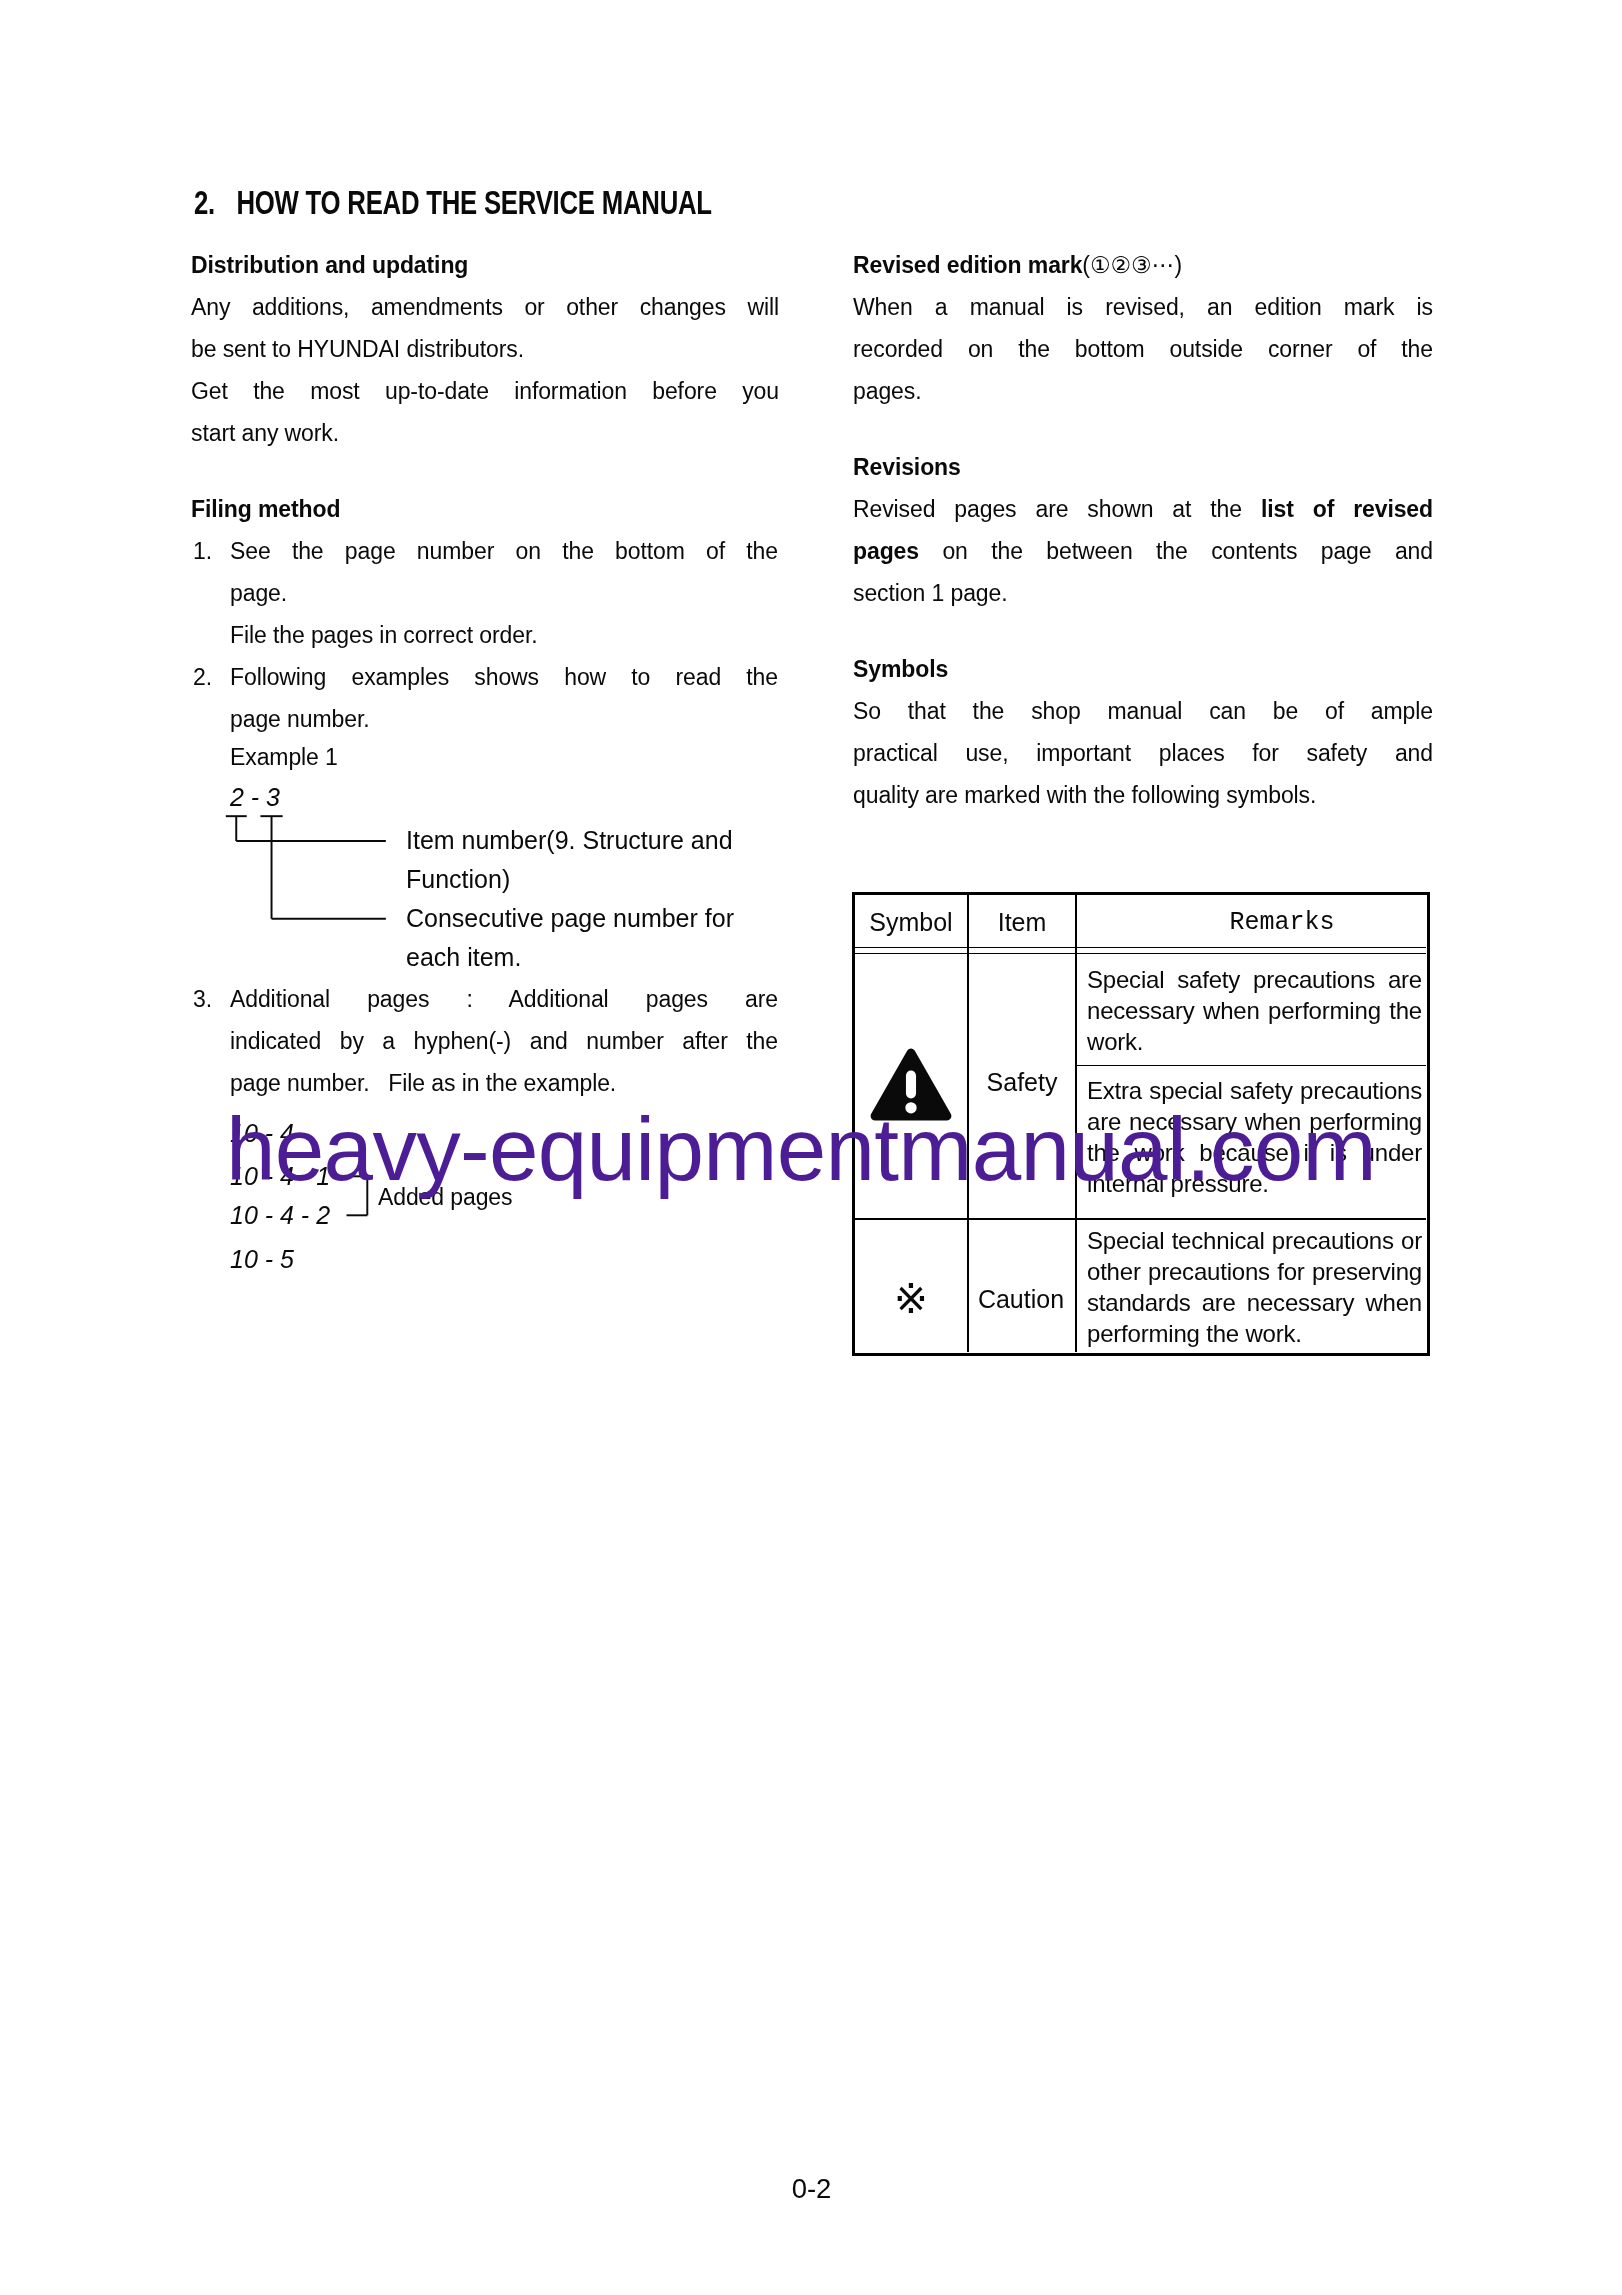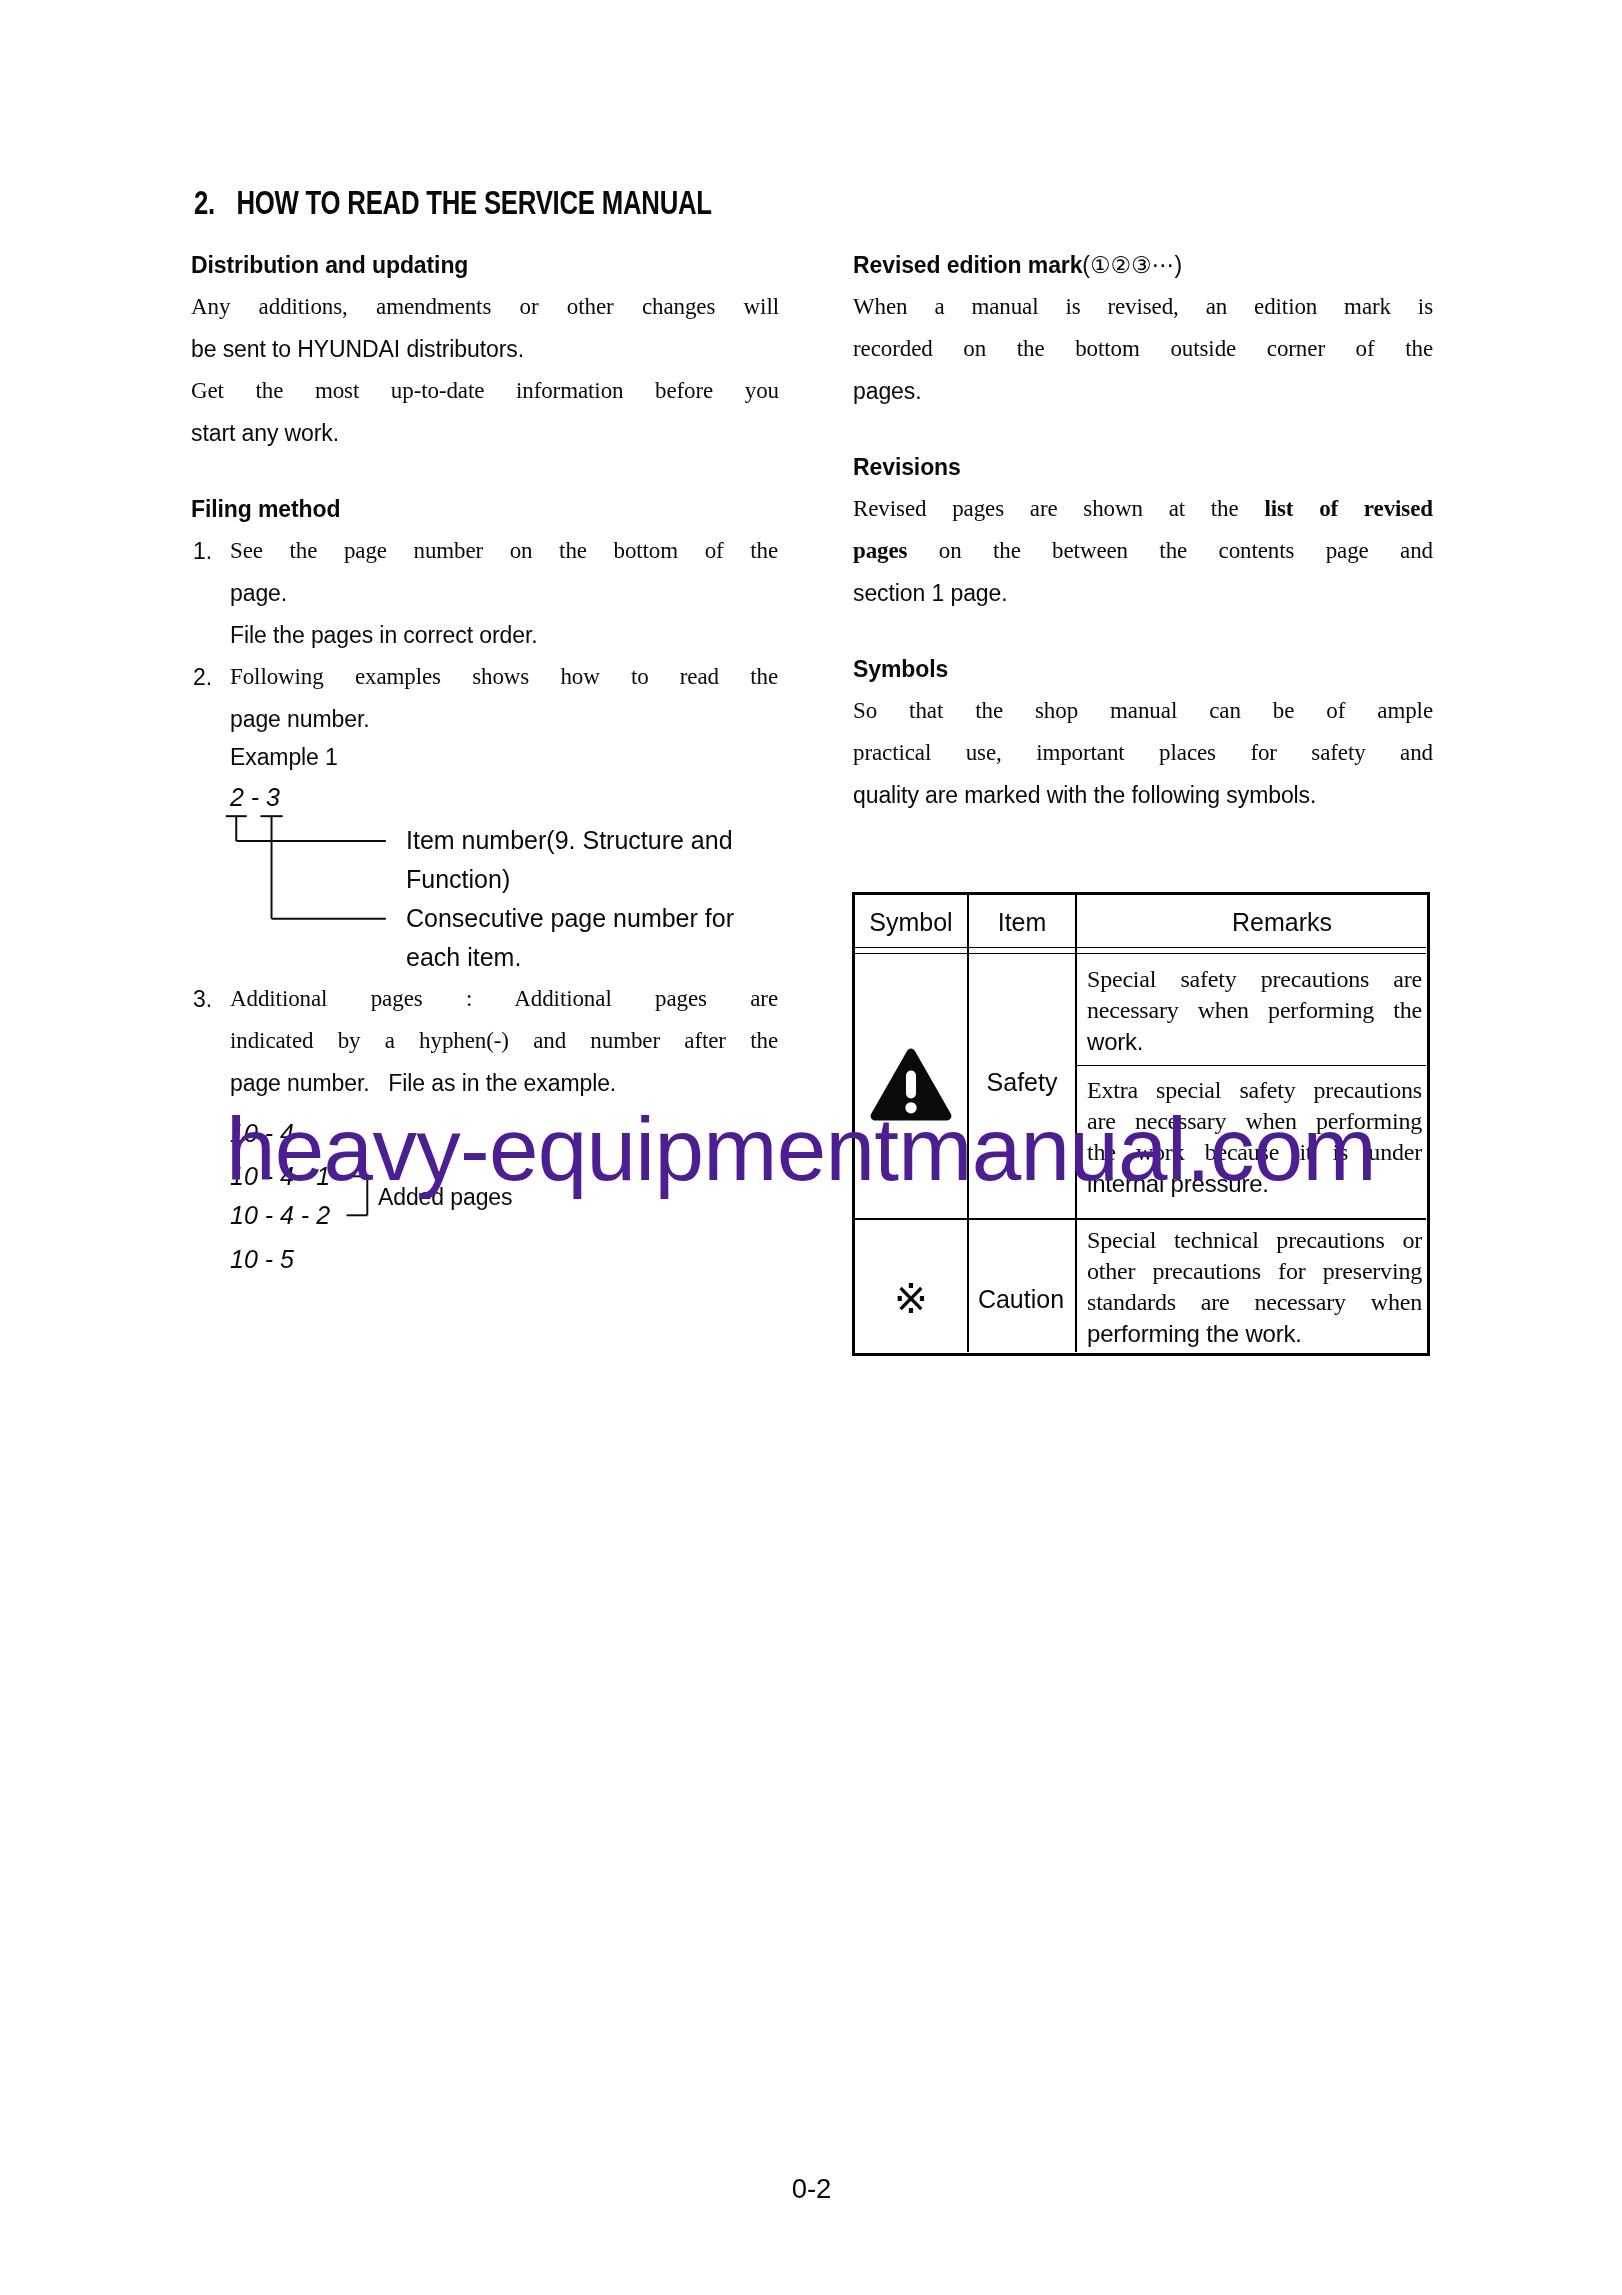--- a/index.html
+++ b/index.html
@@ -7,21 +7,21 @@
     position:relative;
     width:1623px;height:2295px;
     background:#ffffff;
     font-family:"Liberation Sans","DejaVu Sans",sans-serif;
     color:#0a0a0a;
     overflow:hidden;
   }
   .abs{position:absolute;}
   
   .blk{position:absolute;font-size:23px;line-height:42px;letter-spacing:-0.1px;}
-  .j{text-align:justify;text-align-last:justify;font-family:Liberation Serif, serif;}
+  .j{text-align:justify;text-align-last:justify;}
   .l{text-align:left;white-space:pre-wrap;}
   .h{font-weight:bold;}
   .b{font-weight:bold;}
   
   #title{
     position:absolute;left:194px;top:184px;
     font-size:33px;font-weight:bold;line-height:38px;white-space:nowrap;
     transform:scaleX(0.78);transform-origin:0 0;letter-spacing:-0.3px;
   }
   #title .num{margin-right:27.5px;}
@@ -148,21 +148,21 @@
 
     <div class="tline" style="left:0;top:52px;width:571px;height:1.3px;"></div>
     <div class="tline" style="left:0;top:58px;width:571px;height:1.3px;"></div>
 
     <div class="tline" style="left:222px;top:170px;width:349px;height:1.3px;"></div>
 
     <div class="tline" style="left:0;top:323px;width:571px;height:2px;"></div>
 
     <div class="tcell" style="left:0;top:13px;width:112px;">Symbol</div>
     <div class="tcell" style="left:114px;top:13px;width:106px;">Item</div>
-    <div class="tcell" style="left:222px;top:13px;width:410px;">Remarks</div>
+    <div class="tcell" style="left:222px;top:13px;width:410px;font-family:Liberation Mono, monospace;">Remarks</div>
 
     <svg class="abs" style="left:15px;top:149px;" width="82" height="81" viewBox="0 0 130 128">
       <path d="M65 14 L122 114 L8 114 Z" fill="#0a0a0a" stroke="#0a0a0a" stroke-width="14" stroke-linejoin="round"></path>
       <rect x="57" y="42" width="16" height="44" rx="8" fill="#ffffff"></rect>
       <circle cx="65" cy="101" r="9" fill="#ffffff"></circle>
     </svg>
     <div class="tcell" style="left:114px;top:157px;width:106px;margin-top:16px;">Safety</div>
     <div class="remarks" style="top:69px;">
       <div class="j">Special safety precautions are</div>
       <div class="j">necessary when performing the</div>

